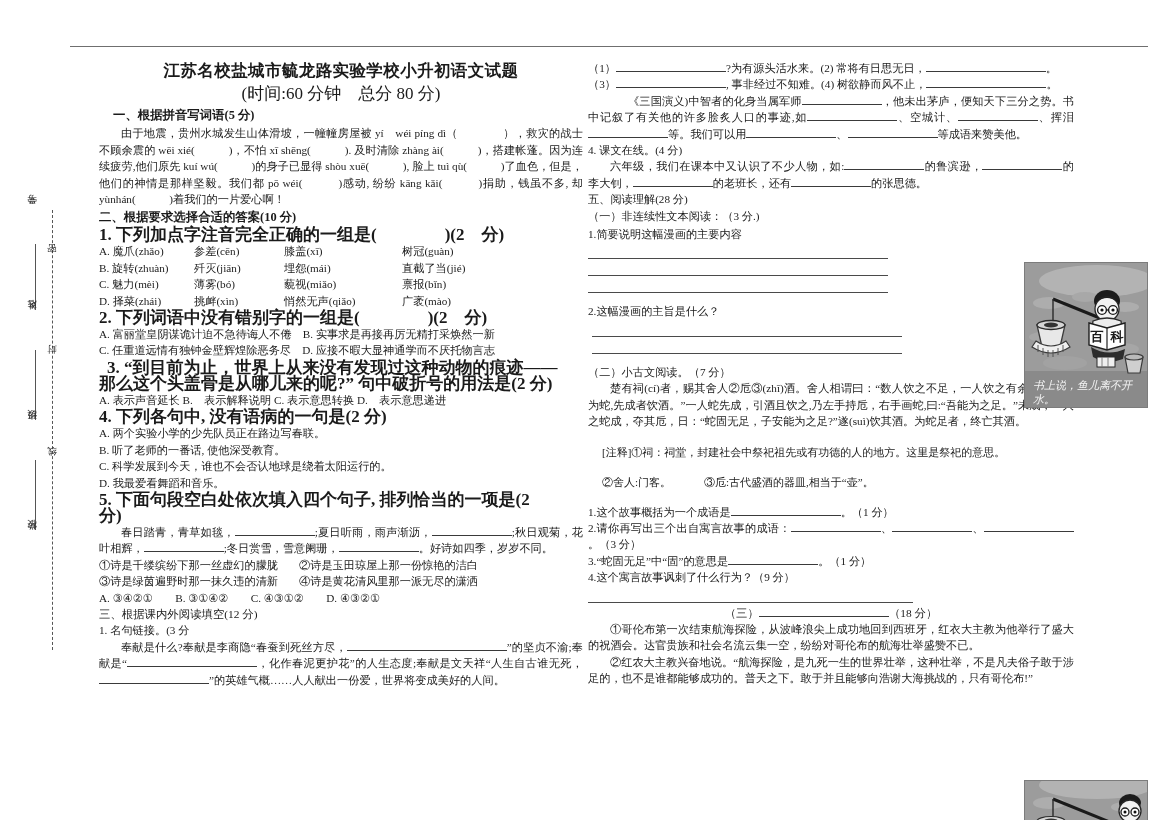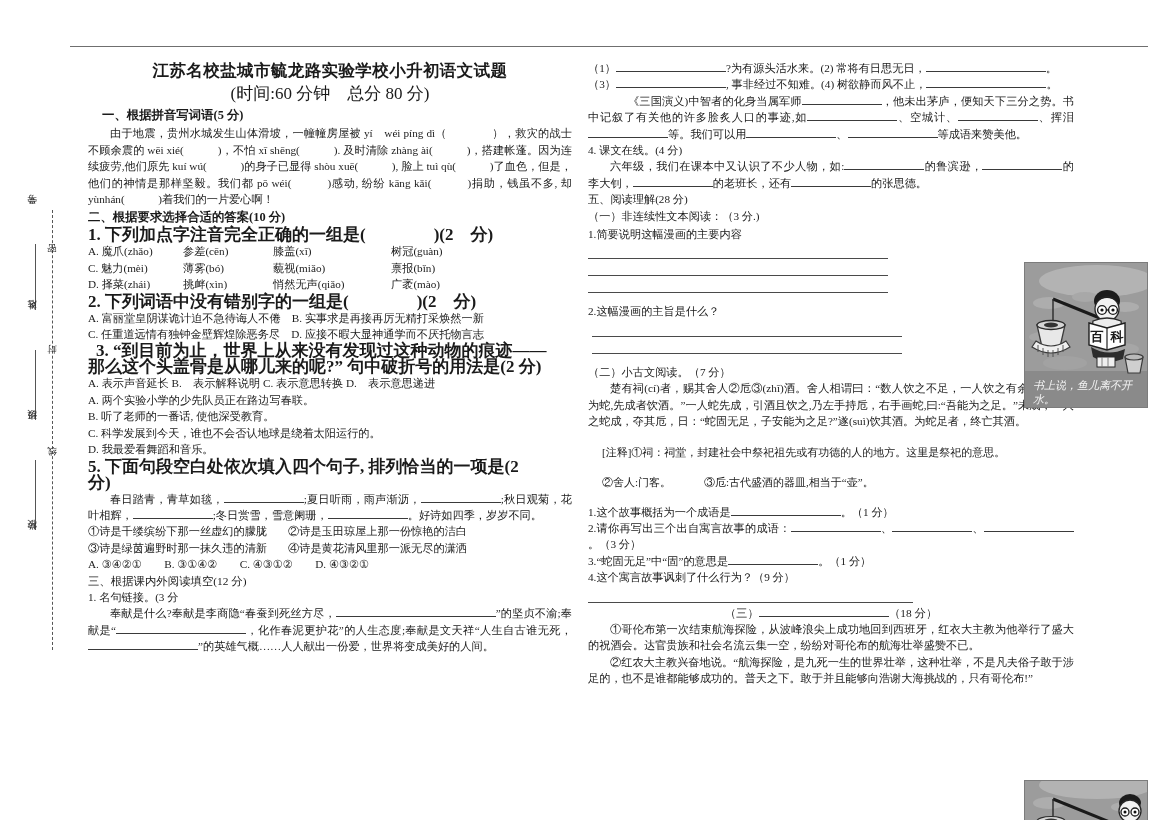--- a/index.html
+++ b/index.html
@@ -71,21 +71,21 @@
     text-align: center;
   }
 
   
   .col {
     position: absolute;
     top: 60px;
     font-size: 11.2px;
     line-height: 16.4px;
   }
-  .col-left  { left: 88px;  width: 484px; }
+  .col-left  { left: 99px;  width: 484px; }
   .col-right { left: 588px; width: 486px; }
 
   .doc-title {
     font-weight: bold;
     font-size: 16.5px;
     text-align: center;
     letter-spacing: 0.4px;
     margin: 0 0 4px 0;
     line-height: 22px;
   }
@@ -192,39 +192,46 @@
     <div class="sec-head">二、根据要求选择合适的答案(10 分)</div>
 
     <div class="q-head">1. 下列加点字注音完全正确的一组是(　　　　)(2　分)</div>
     <div class="opts">
       <span class="o o1">A. 魔爪(zhǎo)</span>
       <span class="o o2">参差(cēn)</span>
       <span class="o o3">膝盖(xī)</span>
       <span class="o o4">树冠(guàn)</span>
     </div>
     <div class="opts">
+      <span class="o o1">B. 旋转(zhuàn)</span>
+      <span class="o o2">歼灭(jiān)</span>
+      <span class="o o3">埋怨(mái)</span>
+      <span class="o o4">直截了当(jié)</span>
+    </div>
+    <div class="opts">
       <span class="o o1">C. 魅力(mèi)</span>
       <span class="o o2">薄雾(bó)</span>
       <span class="o o3">藐视(miǎo)</span>
       <span class="o o4">禀报(bǐn)</span>
     </div>
     <div class="opts">
       <span class="o o1">D. 择菜(zhái)</span>
       <span class="o o2">挑衅(xìn)</span>
       <span class="o o3">悄然无声(qiǎo)</span>
       <span class="o o4">广袤(mào)</span>
     </div>
 
     <div class="q-head">2. 下列词语中没有错别字的一组是(　　　　)(2　分)</div>
     <p class="t">A. 富丽堂皇阴谋诡计迫不急待诲人不倦　B. 实事求是再接再厉无精打采焕然一新</p>
     <p class="t">C. 任重道远情有独钟金壁辉煌除恶务尽　D. 应接不暇大显神通学而不厌托物言志</p>
 
     <div class="q-head" style="text-indent:8px;">3. “到目前为止，世界上从来没有发现过这种动物的痕迹——那么这个头盖骨是从哪儿来的呢?” 句中破折号的用法是(2 分)</div>
     <p class="t">A. 表示声音延长 B.　表示解释说明 C. 表示意思转换 D.　表示意思递进</p>
 
+    <div class="q-head">4. 下列各句中, 没有语病的一句是(2 分)</div>
     <p class="t">A. 两个实验小学的少先队员正在路边写春联。</p>
     <p class="t">B. 听了老师的一番话, 使他深受教育。</p>
     <p class="t">C. 科学发展到今天，谁也不会否认地球是绕着太阳运行的。</p>
     <p class="t">D. 我最爱看舞蹈和音乐。</p>
 
     <div class="q-head">5. 下面句段空白处依次填入四个句子, 排列恰当的一项是(2　分)</div>
     <p class="t ind"><span>春日踏青，青草如毯，</span><span class="blank b80"></span><span>;夏日听雨，雨声渐沥，</span><span class="blank b80"></span><span>;秋日观菊，花叶相辉，</span><span class="blank b80"></span><span>;冬日赏雪，雪意阑珊，</span><span class="blank b80"></span><span>。好诗如四季，岁岁不同。</span></p>
     <div class="opts">
       <span class="o" style="width:200px;">①诗是千缕缤纷下那一丝虚幻的朦胧</span>
       <span class="o">②诗是玉田琼屋上那一份惊艳的洁白</span>

